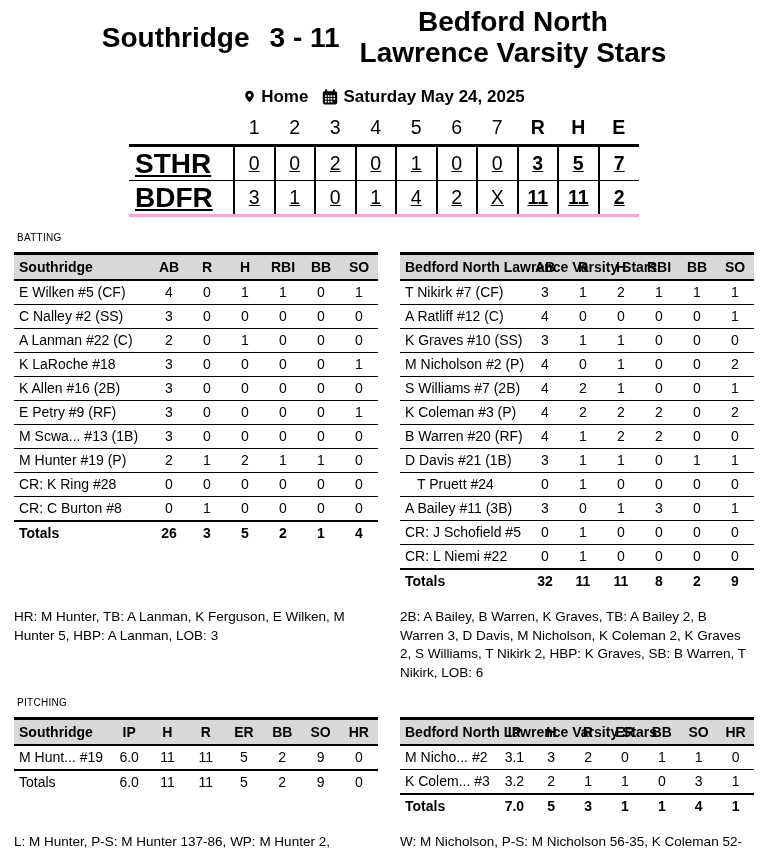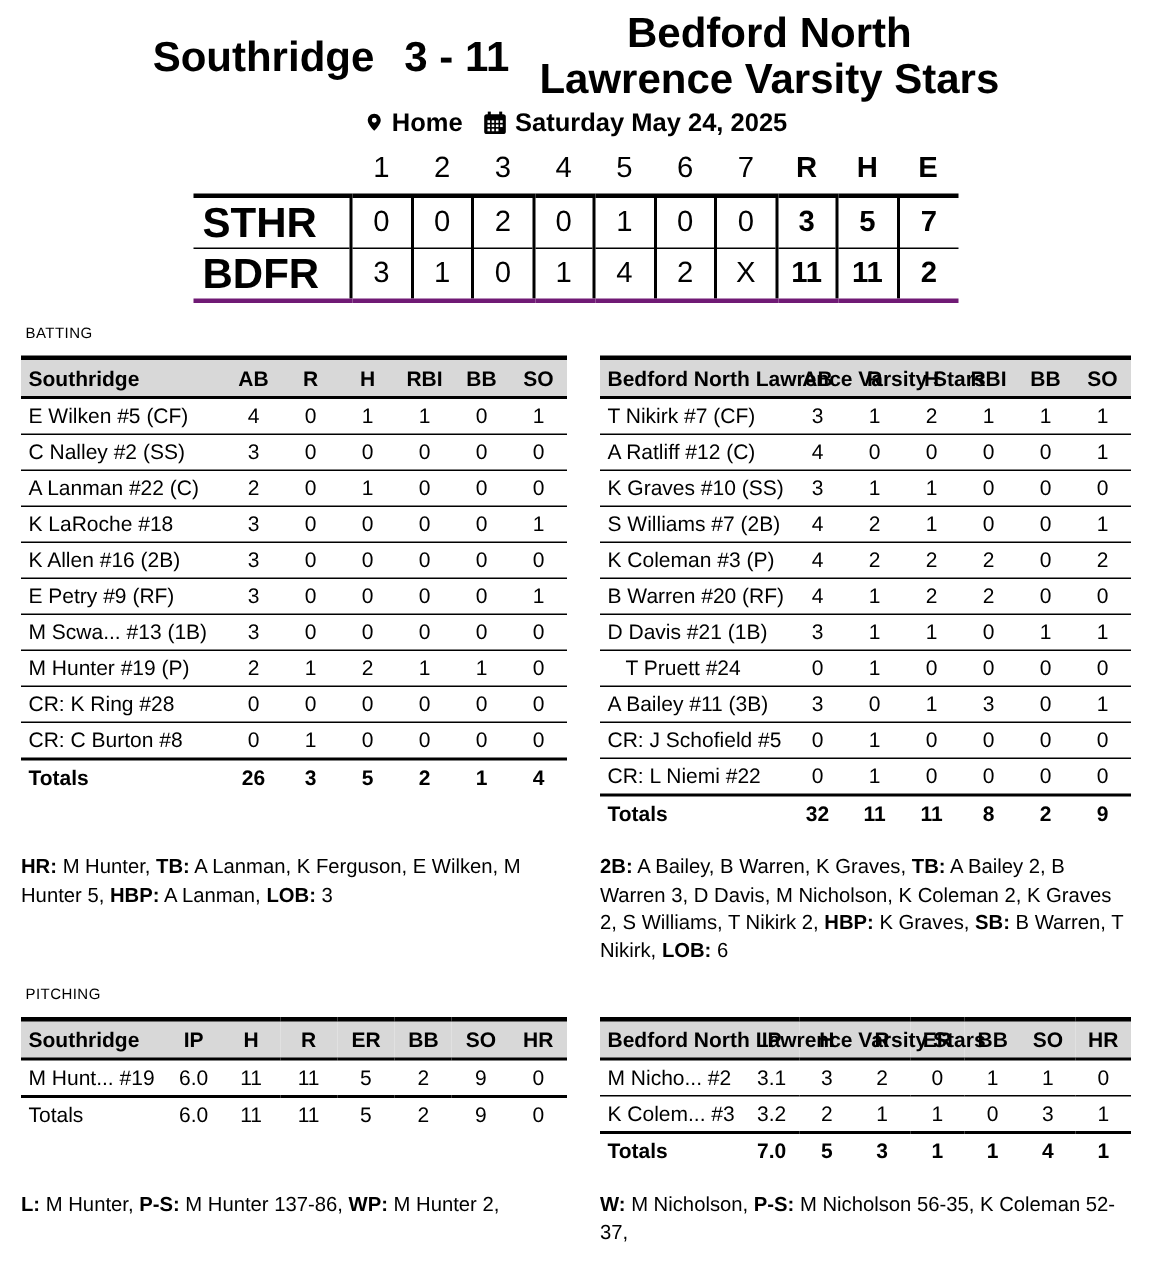--- a/index.html
+++ b/index.html
@@ -7,49 +7,49 @@
   body{
     width:768px;height:850px;overflow:hidden;background:#fff;color:#000;
     font-family:"Liberation Sans","DejaVu Sans",sans-serif;
     -webkit-font-smoothing:antialiased;
   }
   
   .header{display:flex;justify-content:center;align-items:center;gap:20px;margin-top:6px;}
   .team,.score{font-size:28px;font-weight:700;line-height:1.12;}
   .team.away{text-align:right;}
   .team.home{text-align:center;max-width:345px;}
-  .meta{display:flex;justify-content:center;align-items:center;gap:14px;margin-top:3px;font-size:17px;font-weight:700;}
+  .meta{display:flex;justify-content:center;align-items:center;gap:14px;margin-top:18px;font-size:17px;font-weight:700;}
   .meta-item{display:inline-flex;align-items:center;gap:5px;}
   .meta svg{display:block;}
   
   table.linescore{border-collapse:collapse;table-layout:fixed;width:510px;margin:8px auto 0;font-size:19.5px;}
   .linescore col.ls-team{width:105px;}
   .linescore thead th{font-weight:400;padding:1px 0 5px;text-align:center;border:none;}
   .linescore thead th.rhe{font-weight:700;}
   .linescore thead th.corner{border:none;}
-  .linescore tbody td{text-align:center;height:29px;border-left:2px solid #000;}
+  .linescore tbody td{text-align:center;height:29px;border-left:2px solid #000;text-decoration:underline;}
   .linescore tbody td.team{border-left:none;text-align:left;font-weight:700;padding-left:6px;}
   .linescore tbody tr.r1 td{border-top:3px solid #000;border-bottom:1.5px solid #000;}
-  .linescore tbody tr.r2 td{border-bottom:3px solid #701a75;}
+  .linescore tbody tr.r2 td{border-bottom:3px solid #f9a8d4;}
   .linescore td.rhe{font-weight:700;}
   
   .section-title{font-size:10px;font-weight:400;letter-spacing:.3px;margin:15px 0 9px 17px;}
   .twocol{display:grid;grid-template-columns:364px 354px;column-gap:22px;padding:0 14px;align-items:start;}
   
   table.stats{border-collapse:collapse;table-layout:fixed;width:100%;font-size:14px;}
   .stats thead th{background:#d8d8d8;border-top:3px solid #000;border-bottom:2.5px solid #000;
     padding:4px 0;font-weight:700;text-align:center;}
   .stats th.name,.stats td.name{text-align:left;padding-left:5px;white-space:nowrap;overflow:visible;}
   .stats tbody td{border-bottom:1.5px solid #000;padding:3px 0 4px;text-align:center;}
   .stats td.name.sub{padding-left:17px;}
   .stats tr.totals td{border-top:2.5px solid #000;border-bottom:none;font-weight:700;margin-top:34px;}
   .stats tr.totals.normal td{font-weight:400;}
   
   p.notes{margin:15px 0 0;font-size:13.5px;line-height:1.37;max-width:352px;}
-  p.notes b{font-weight:700;text-align:center;}
+  p.notes b{font-weight:400;text-align:center;}
 </style>
 </head>
 <body>
 
 <header class="header">
   <div class="team away">Southridge</div>
   <div class="score">3 - 11</div>
   <div class="team home">
     <div>Bedford North</div>
     <div>Lawrence Varsity Stars</div>
@@ -313,20 +313,29 @@
         <tr>
           <td class="name">K Graves #10 (SS)</td>
           <td>3</td>
           <td>1</td>
           <td>1</td>
           <td>0</td>
           <td>0</td>
           <td>0</td>
         </tr>
         <tr>
+          <td class="name">M Nicholson #2 (P)</td>
+          <td>4</td>
+          <td>0</td>
+          <td>1</td>
+          <td>0</td>
+          <td>0</td>
+          <td>2</td>
+        </tr>
+        <tr>
           <td class="name">S Williams #7 (2B)</td>
           <td>4</td>
           <td>2</td>
           <td>1</td>
           <td>0</td>
           <td>0</td>
           <td>1</td>
         </tr>
         <tr>
           <td class="name">K Coleman #3 (P)</td>

